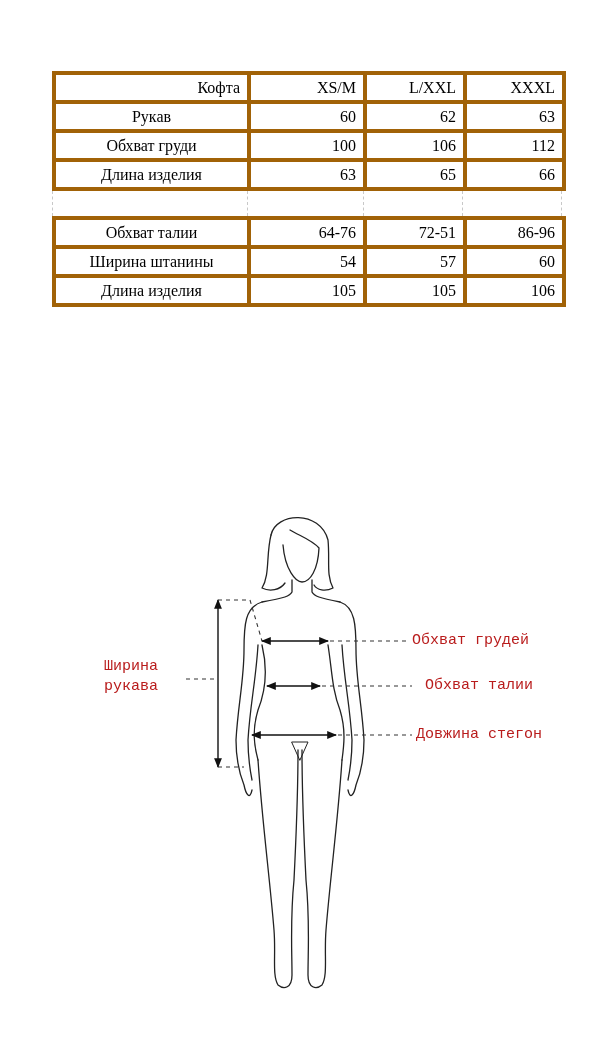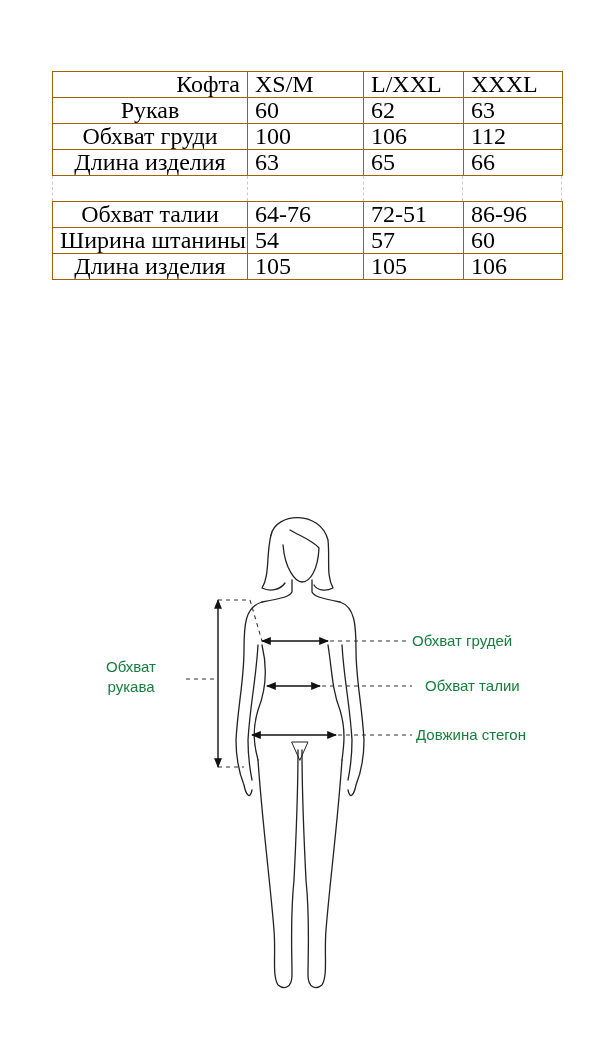--- a/index.html
+++ b/index.html
@@ -1,27 +1,27 @@
 <!DOCTYPE html>
 <html><head>
 <meta charset="utf-8">
 <style>
   html, body { margin: 0; padding: 0; background: #ffffff; }
   body { width: 600px; height: 1061px; position: relative; overflow: hidden; font-family: "Liberation Serif", serif; color: #000; }
   .tables { position: absolute; left: 52px; top: 71px; width: 510px; }
   table.size { border-collapse: collapse; width: 510px; table-layout: fixed; }
-  table.size td { border: 1px solid #a16207; height: 25px; padding: 0 7px; font-size: 24px; line-height: 25px; white-space: nowrap; }
-  table.size td.c { text-align: left; border-radius: 8px; }
+  table.size td { border: 4px solid #a16207; height: 25px; padding: 0 7px; font-size: 16px; line-height: 25px; white-space: nowrap; }
+  table.size td.c { text-align: right; border-radius: 8px; }
   table.size td.r { text-align: right; }
   table.size td.l { text-align: center; }
   col.c0 { width: 195px; } col.c1 { width: 116px; } col.c2 { width: 100px; } col.c3 { width: 99px; }
   .spacer { height: 25px; position: relative; }
   .spacer .g { position: absolute; top: 0; bottom: 0; border-left: 1px dashed #c8c8c8; }
   .figure { position: absolute; left: 0; top: 500px; width: 600px; height: 500px; }
-  .lbl { position: absolute; font-family: Liberation Sans, sans-serif; font-size: 15px; color: #15803d; white-space: nowrap; }
+  .lbl { position: absolute; font-family: Liberation Mono, monospace; font-size: 15px; color: #b91c1c; white-space: nowrap; }
 </style>
 </head>
 <body>
 
 <div class="tables">
   <table class="size">
     <colgroup>
         <col class="c0">
         <col class="c1">
         <col class="c2">
@@ -137,19 +137,19 @@
       <line x1="322" y1="686" x2="412" y2="686"></line>
       <line x1="338" y1="735" x2="412" y2="735"></line>
       <line x1="186" y1="679" x2="216" y2="679"></line>
       <line x1="218" y1="600" x2="250" y2="600"></line>
       <line x1="218" y1="767" x2="244" y2="767"></line>
       <line x1="250" y1="600" x2="262" y2="641"></line>
     </g>
   </svg>
 
   <div class="lbl" style="left:87px; top:157px; text-align:center; width:88px; line-height:20px;">
-    <div>Обхват</div>
+    <div>Ширина</div>
     <div>рукава</div>
   </div>
   <div class="lbl" style="left:412px; top:132px;">Обхват грудей</div>
   <div class="lbl" style="left:425px; top:177px;">Обхват талии</div>
   <div class="lbl" style="left:416px; top:226px;">Довжина стегон</div>
 </div>
 
 </body></html>

